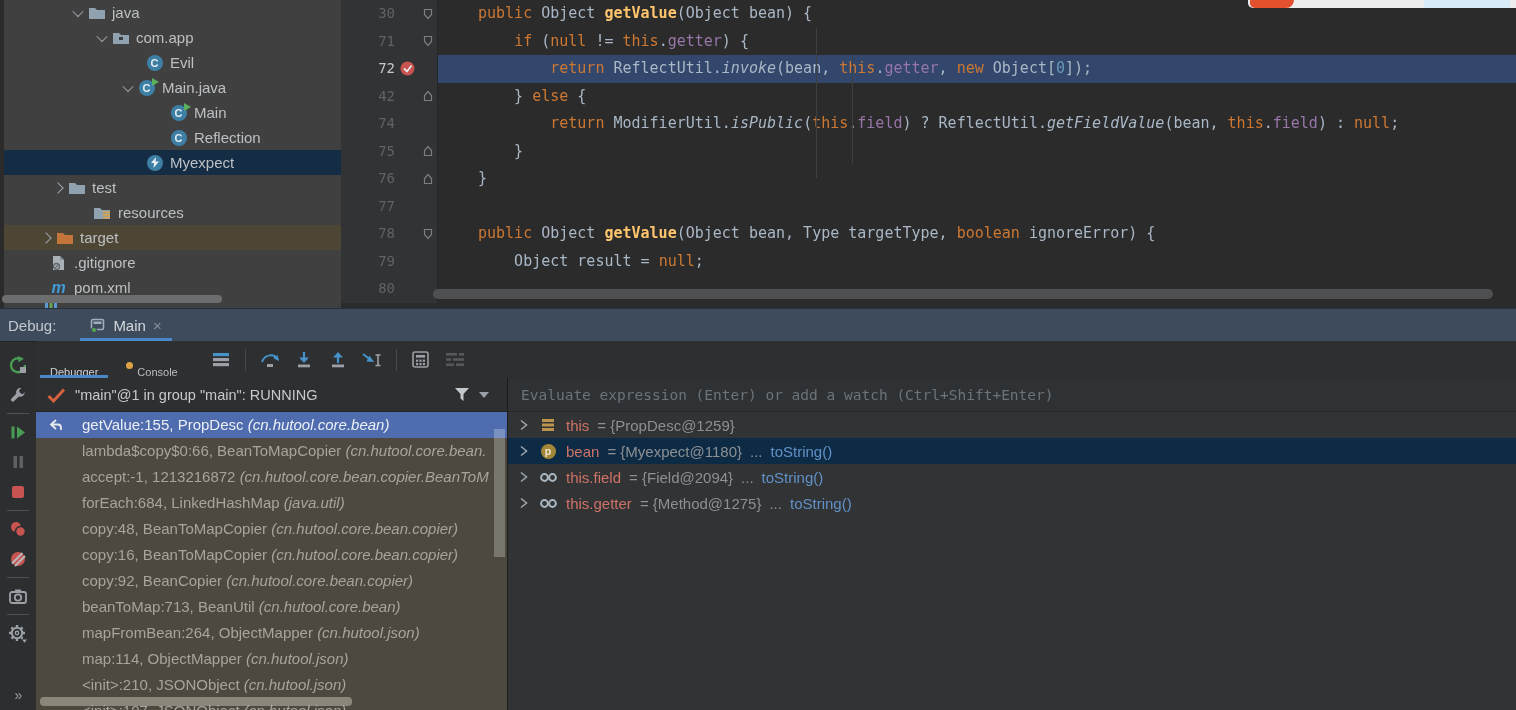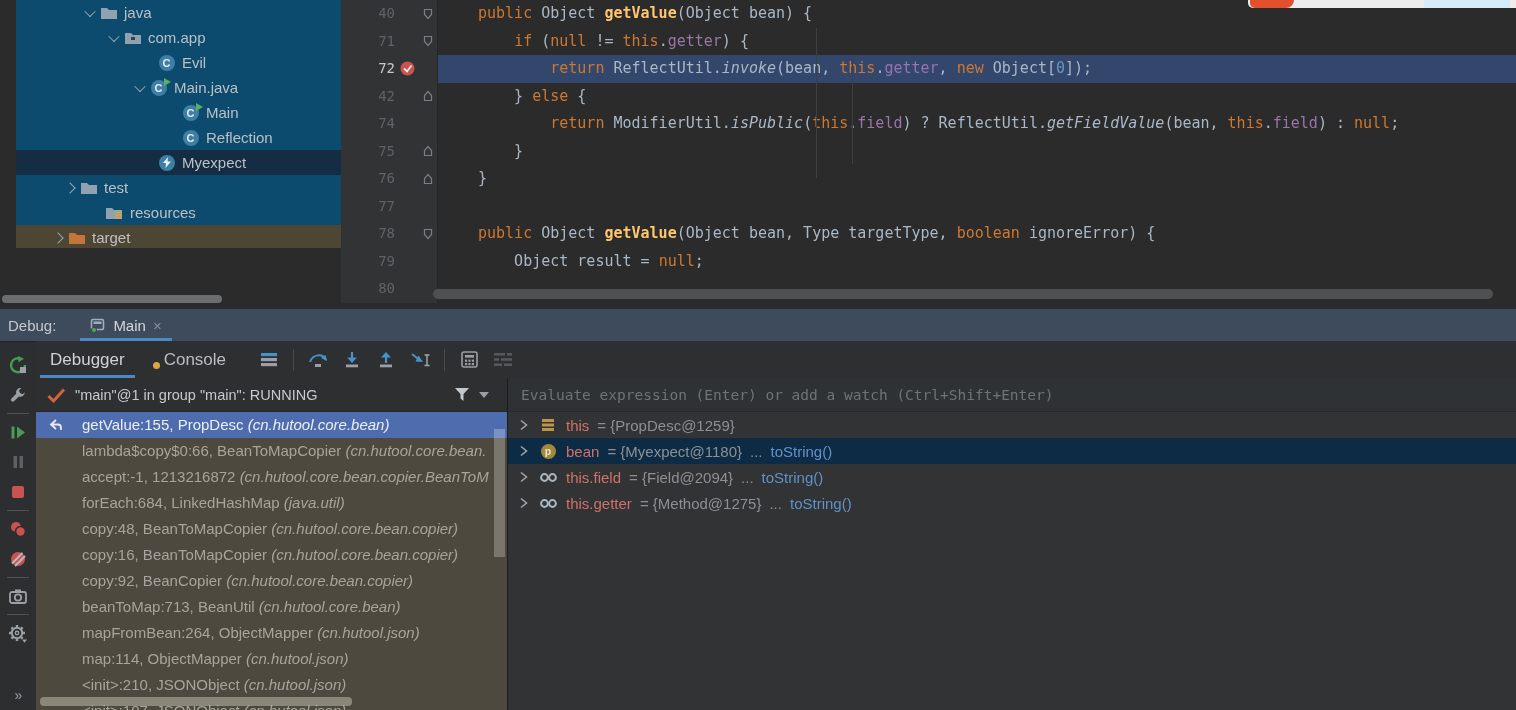--- a/index.html
+++ b/index.html
@@ -2,21 +2,21 @@
 <html><head>
 <meta charset="utf-8">
 <style>
   html,body{margin:0;padding:0}
   body{width:1516px;height:710px;position:relative;overflow:hidden;background:#2b2b2b;
        font-family:"Liberation Sans",sans-serif;color:#bbbdbf;-webkit-font-smoothing:antialiased}
   .abs{position:absolute}
   .ic{display:inline-flex;align-items:center;justify-content:center}
 
   
-  #tree{left:16px;top:0;width:340px;height:248px;background:#0c4a6e;overflow:hidden}
+  #tree{left:4px;top:0;width:340px;height:308px;background:#404040;overflow:hidden}
   .trow{display:flex;align-items:center;height:25px;font-size:15px;color:#bcc0c3;white-space:nowrap}
   .trow.sel{background:#142c44}
   .trow.warm{background:#4e4635}
   .trow.partial{height:8px;overflow:hidden;align-items:flex-start}
   .chslot{width:16px;flex:none;display:flex;align-items:center;justify-content:center}
   .chv{width:7px;height:7px;border-right:1.6px solid #9aa3ab;border-bottom:1.6px solid #9aa3ab;display:inline-block}
   .chv.open{transform:rotate(45deg) translate(-1px,-1px)}
   .chv.closed{transform:rotate(-45deg)}
   .ticon{width:21px;flex:none;display:flex;align-items:center;justify-content:center;margin-right:5px}
   .cls-ic{width:16px;height:16px;border-radius:50%;background:#3e7fa5;color:#e5edf2;font-size:11px;
@@ -49,21 +49,21 @@
   
   #dheader{left:0;top:308px;width:1516px;height:33px;background:#3d4b5c;border-top:1px solid #26303b;
            box-sizing:border-box;display:flex;align-items:center;font-size:15px;color:#c4c9ce}
   #dheader-label{margin-left:8px}
   #dtab{position:relative;height:100%;display:flex;align-items:center;gap:7px;padding:0 10px;margin-left:24px;color:#d3d7db}
   #dtab .underline{position:absolute;left:0;bottom:0;width:100%;height:3px;background:#4a88c7}
   #dtab-close{font-size:15px;color:#87909a;line-height:1}
 
   
   #dtoolbar{left:36px;top:341px;width:1480px;height:37px;background:#2d2f31;display:flex;align-items:center}
-  .dtab2{position:relative;height:100%;display:flex;align-items:center;padding:0 14px;font-size:17px;color:#b9bec3;gap:4px}
+  .dtab2{position:relative;height:100%;display:flex;align-items:flex-end;padding:0 14px;font-size:11px;color:#b9bec3;gap:4px}
   .dtab2.on{color:#cdd2d7}
   .dtab2 .underline{position:absolute;left:4px;right:4px;bottom:0;height:3px;background:#4a88c7}
   .cdot{width:7px;height:7px;border-radius:50%;background:#dfa344;align-self:flex-end;margin-bottom:9px}
   .tbtn{width:30px;height:30px;display:flex;align-items:center;justify-content:center;margin:0 2px}
   .tsep{width:1px;height:22px;background:#47494b;margin:0 7px}
 
   
   #lstrip{left:0;top:341px;width:36px;height:369px;background:#2c2e2f;border-top:1px solid #222426;
           box-sizing:border-box;display:flex;flex-direction:column;align-items:center}
   .sbtn{width:36px;height:30px;display:flex;align-items:center;justify-content:center;flex:none}
@@ -237,21 +237,21 @@
       </span>
       <span></span>
     </div>
   </div>
 <div id="tree-hscroll" class="abs"></div>
 
 <div id="editor" class="abs">
   <div id="ed-lines">
       <div class="eline">
         <div class="gut">
-          <span class="lnum">40</span>
+          <span class="lnum">30</span>
           <span class="bpcol"></span>
           <span class="foldcol">
             <span class="ic">
               <svg width="10" height="12">
                 <path d="M1.5 1.5 h7 v5 L5 10.5 L1.5 6.5 z" fill="none" stroke="#7b7e82" stroke-width="1.2"></path>
               </svg>
             </span>
           </span>
         </div>
         <div class="codel"><span class="tk-kw">public</span><span class="tk-pl"> Object </span><span class="tk-decl">getValue</span><span class="tk-pl">(Object bean) {</span></div>

